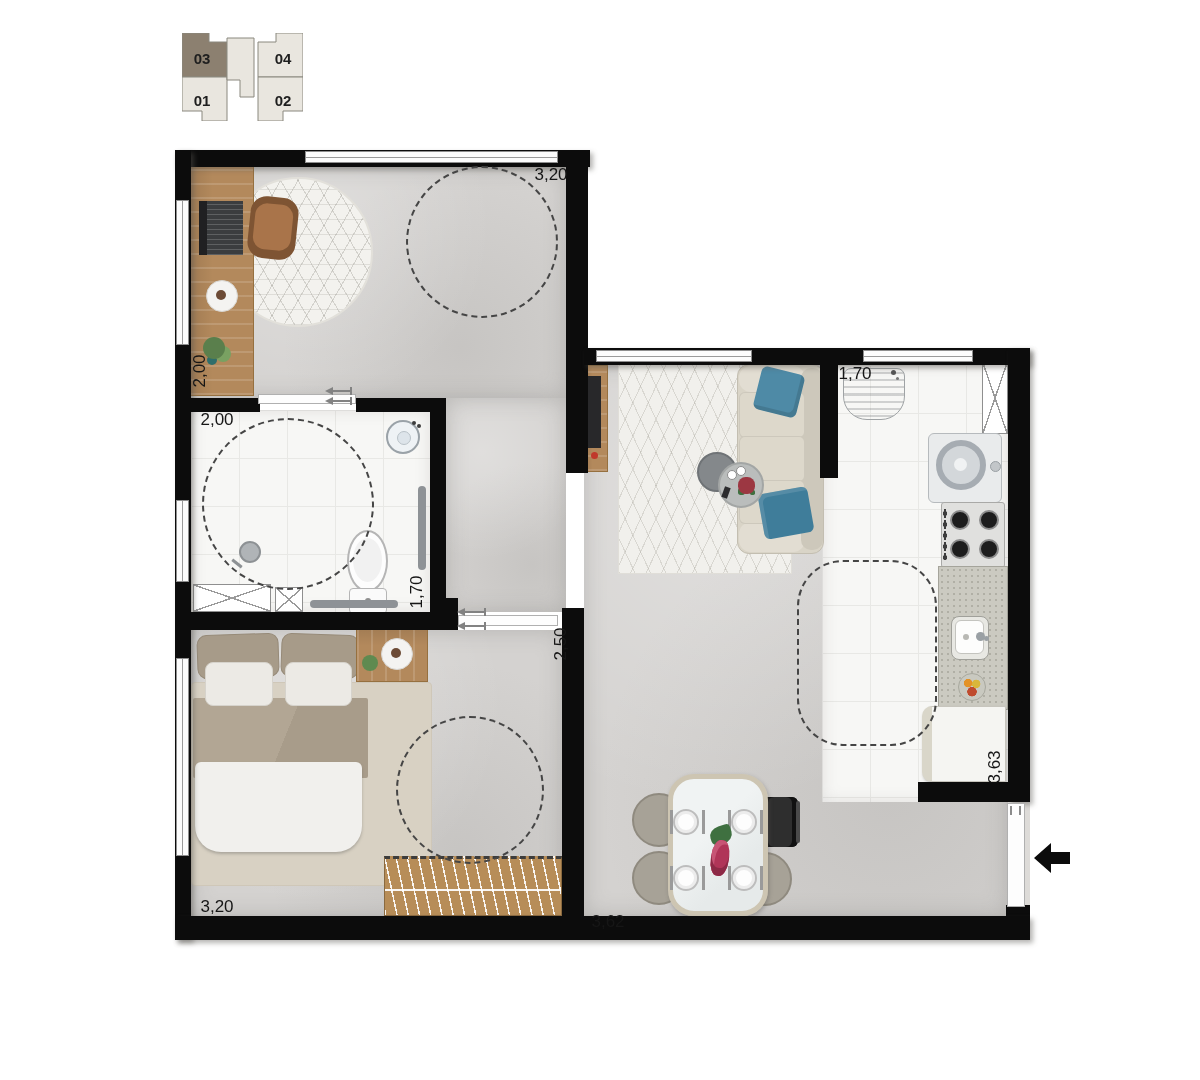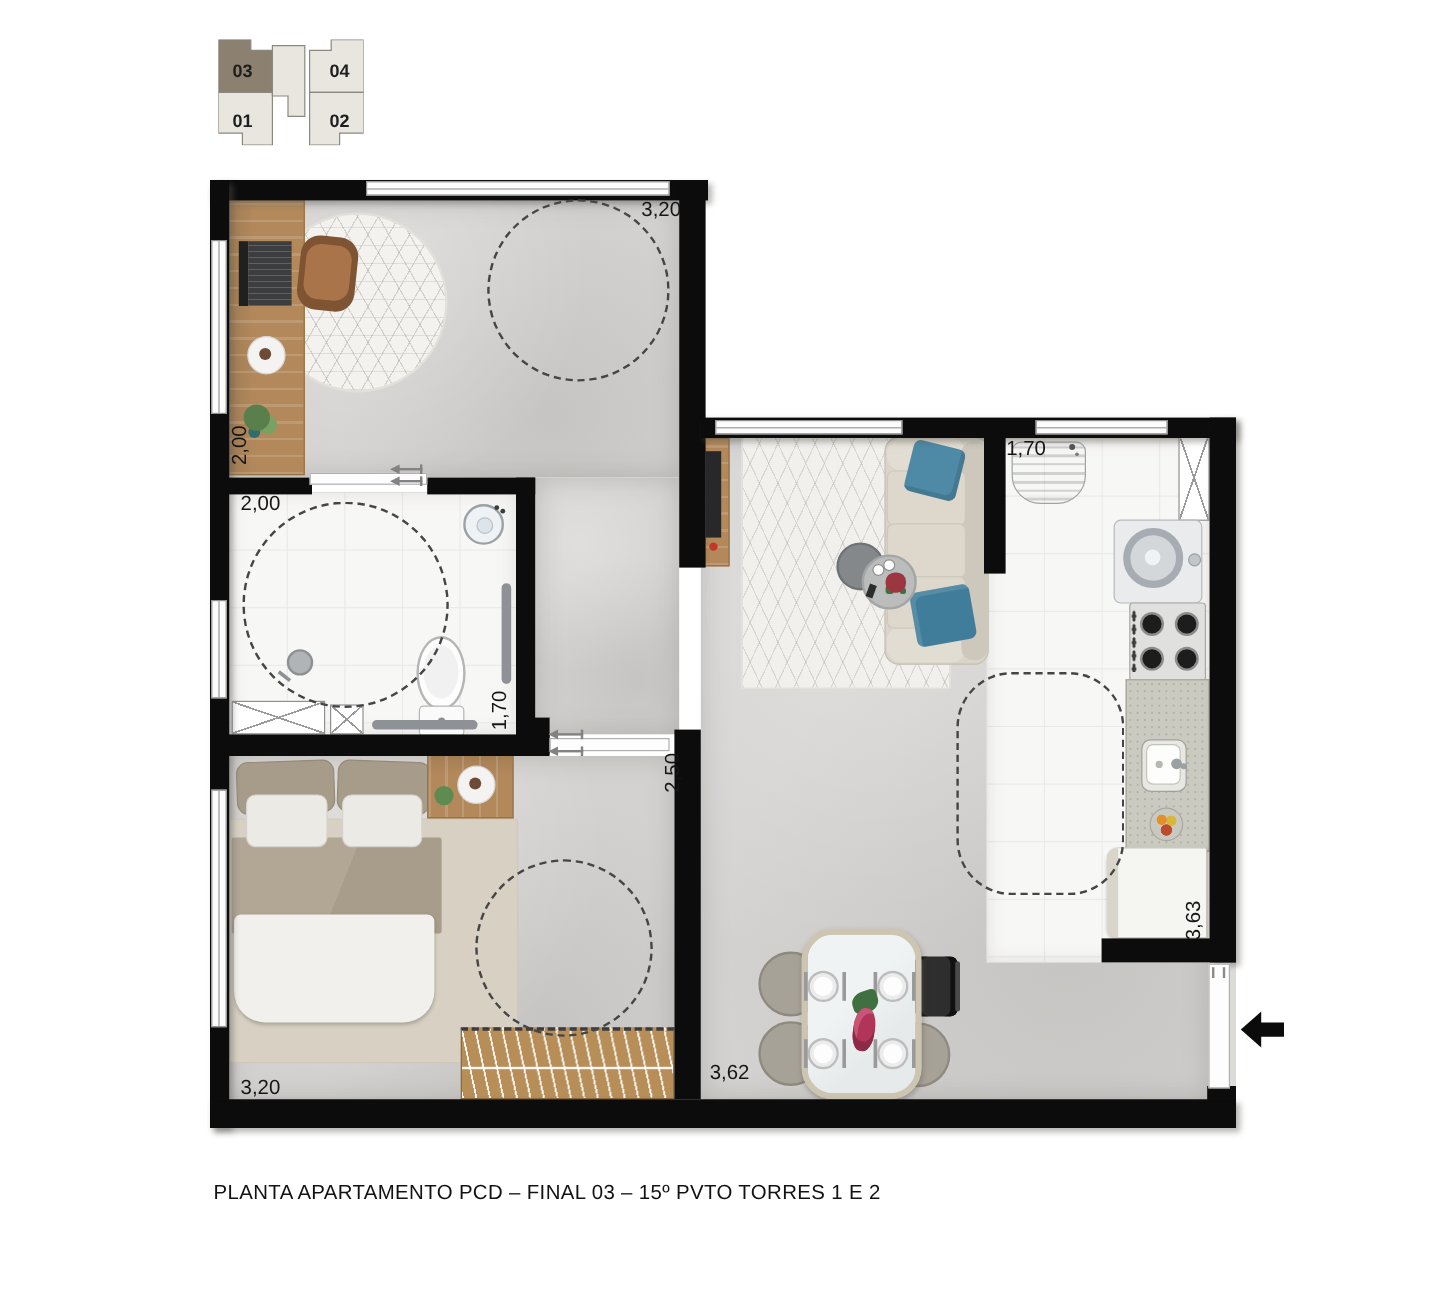--- a/index.html
+++ b/index.html
@@ -221,21 +221,20 @@
   <div class="dash-rect" style="left:797px;top:560px;width:136px;height:182px;border-radius:46px;"></div>
 
   <div class="dim" style="left:551px;top:175px;">3,20</div>
   <div class="dim v" style="left:200px;top:371px;">2,00</div>
   <div class="dim" style="left:217px;top:420px;">2,00</div>
   <div class="dim v" style="left:417px;top:592px;">1,70</div>
   <div class="dim v" style="left:561px;top:644px;">2,50</div>
   <div class="dim" style="left:855px;top:374px;">1,70</div>
   <div class="dim v" style="left:995px;top:767px;">3,63</div>
   <div class="dim" style="left:217px;top:907px;">3,20</div>
-  <div class="dim" style="left:608px;top:894px;">3,62</div>
+  <div class="dim" style="left:608px;top:922px;">3,62</div>
 
   <svg class="abs" style="left:1034px;top:839px;z-index:60;" width="36" height="38" viewBox="0 0 36 38">
     <path d="M0 19 L17 4 V13 H36 V25 H17 V34 Z" fill="#0b0b0b"></path>
   </svg>
 
-  <div id="caption">PLANTA APARTAMENTO PCD – FINAL 03 – 15º PVTO TORRES 1 E 2</div>
 
 </div>
 
 </body></html>

